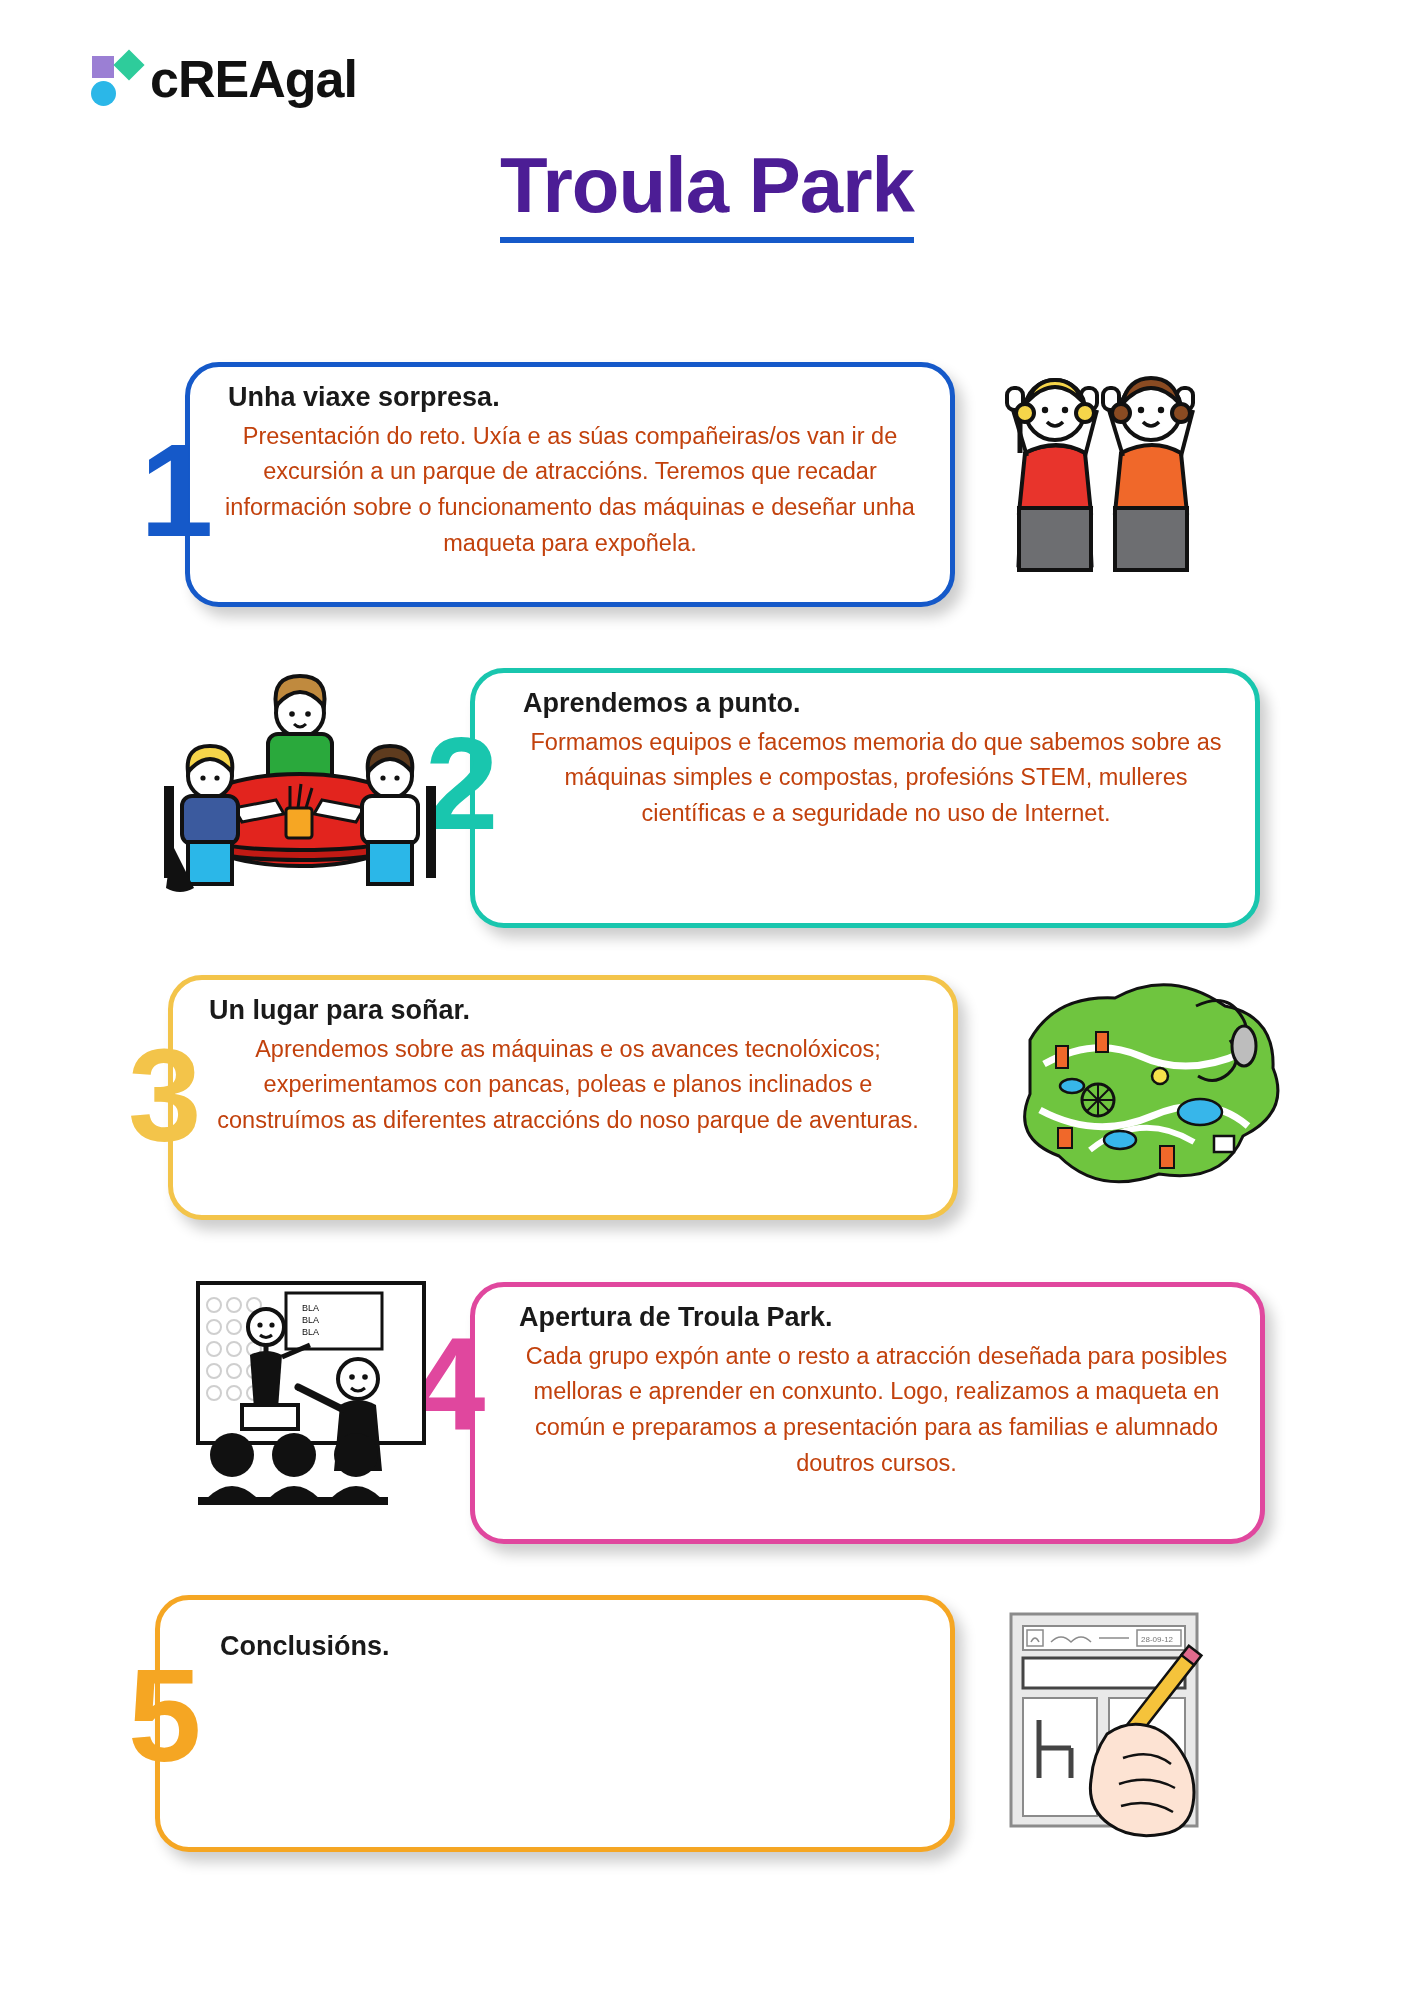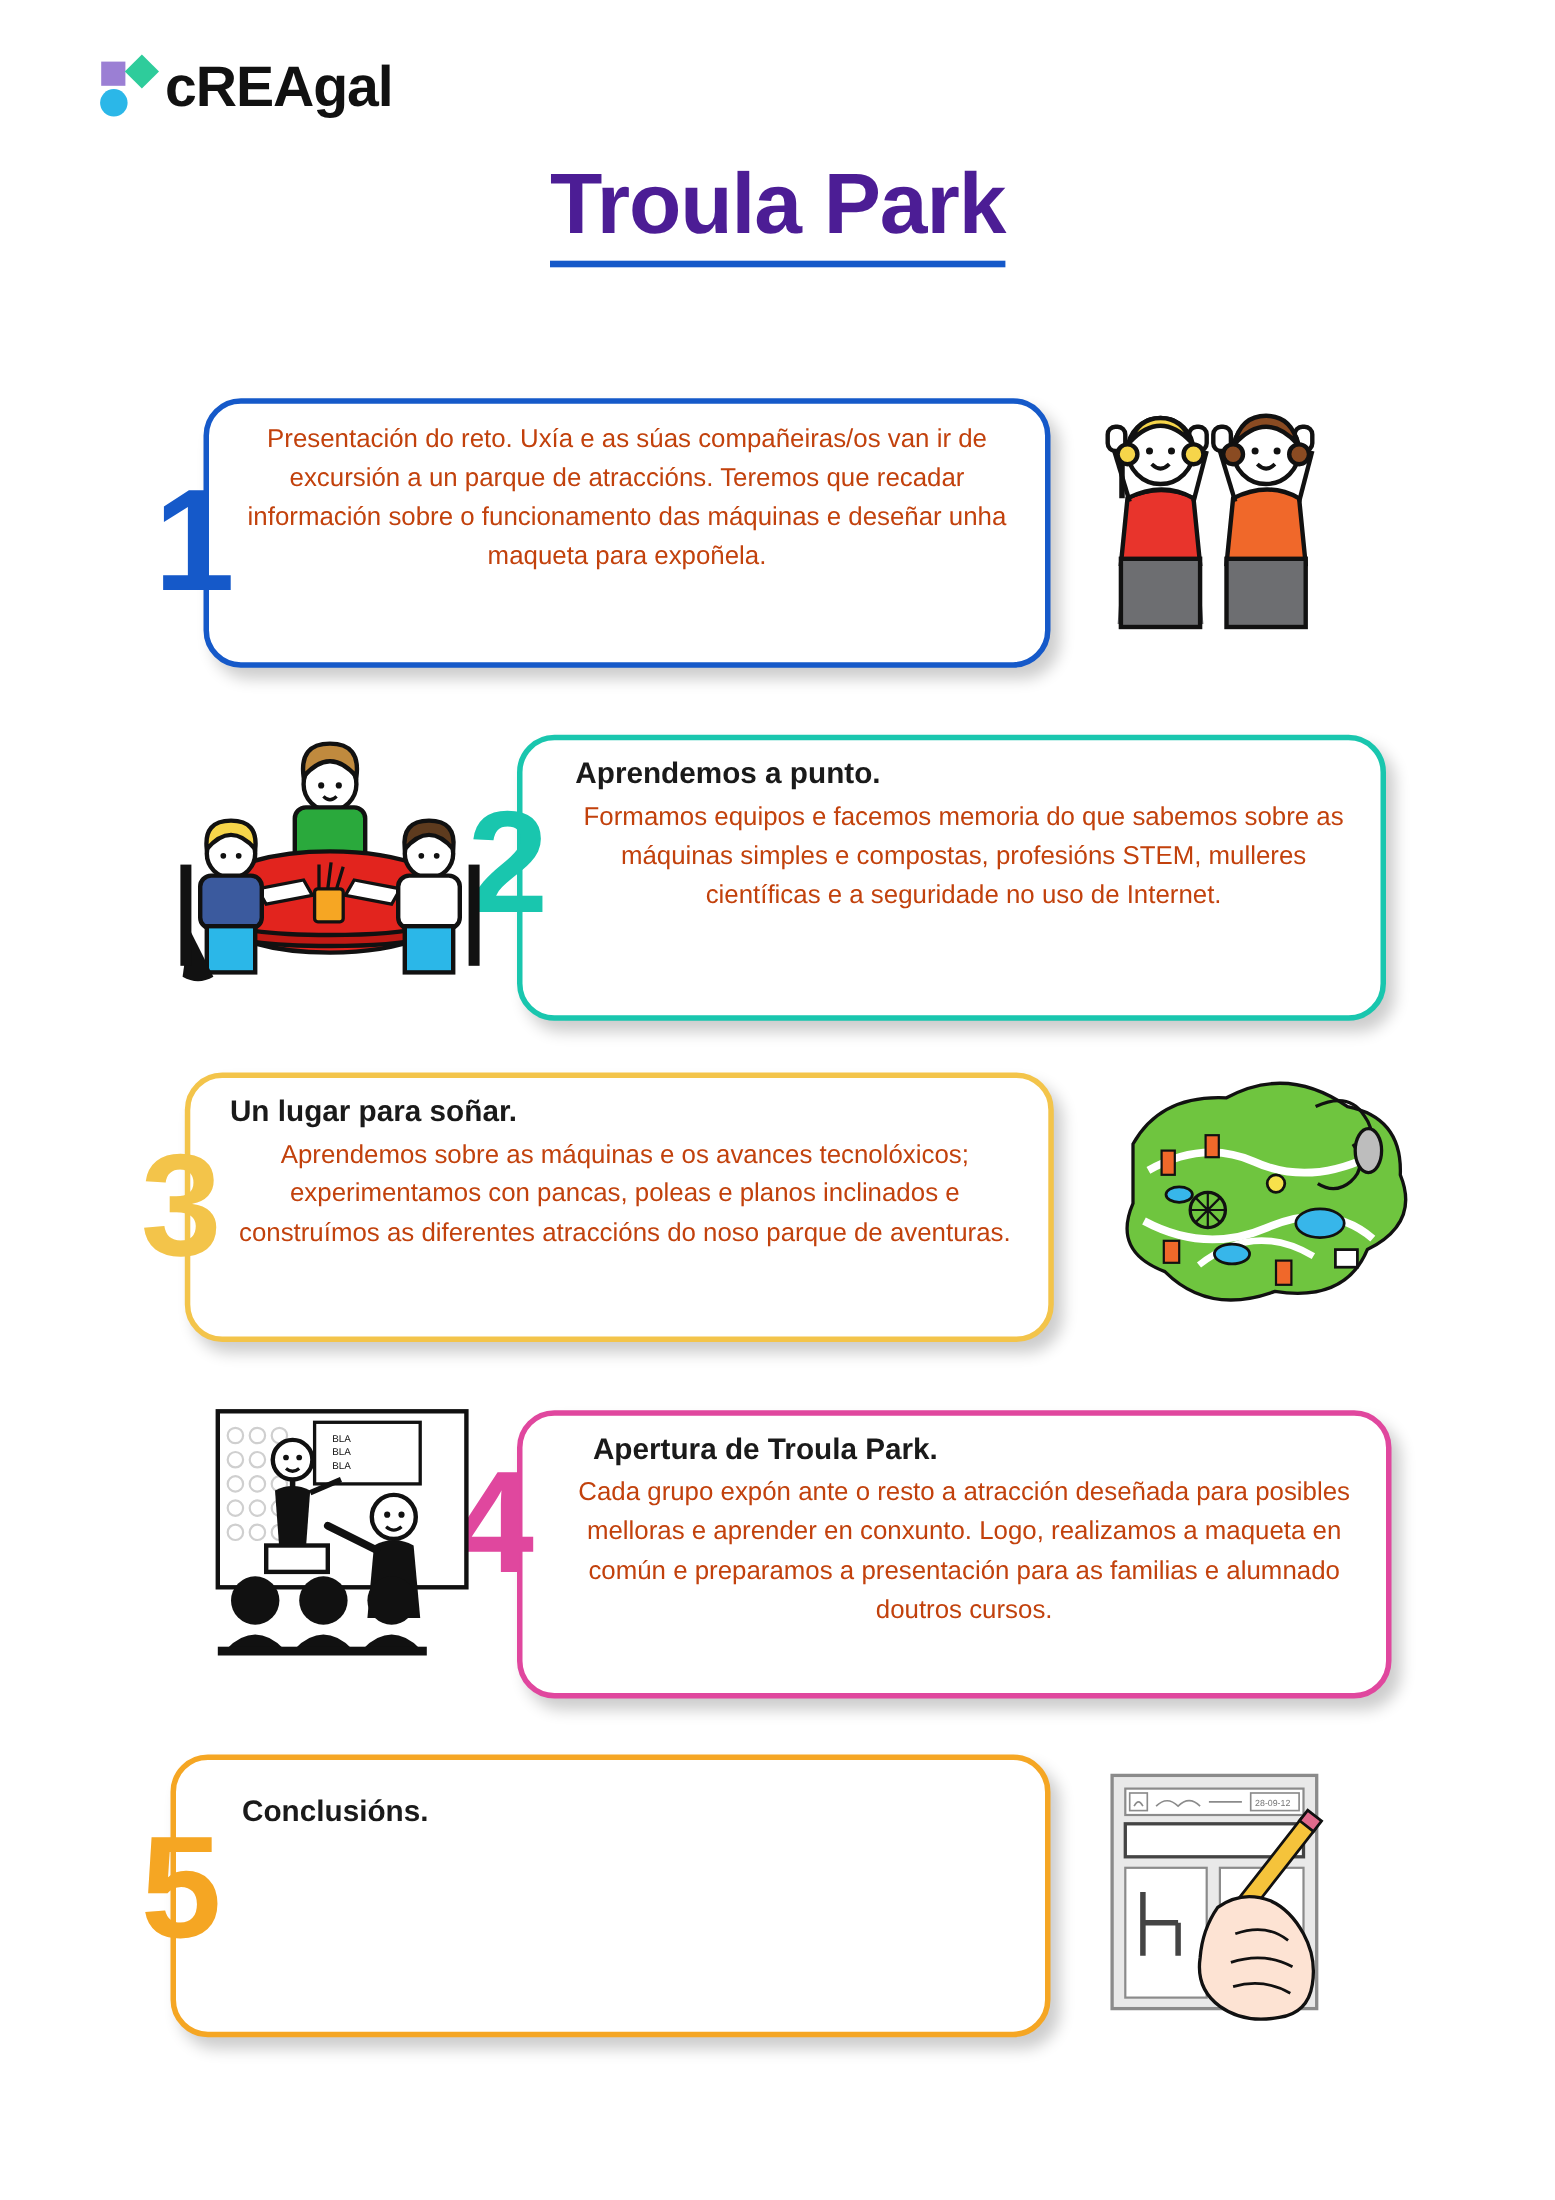--- a/index.html
+++ b/index.html
@@ -138,20 +138,21 @@
   <div class="logo-text">cREAgal</div>
 </div>
 
 <div class="page-title">
   <span class="underline">Troula Park</span>
 </div>
 
 <div class="step">
   <div class="bubble" style="left:185px; top:362px; width:770px; height:245px; border-color:#1559c9;">
     <div class="bubble-inner">
+      <p class="step-title" style="margin-left:12px;">Unha viaxe sorpresa.</p>
       <p class="step-body">Presentación do reto. Uxía e as súas compañeiras/os van ir de excursión a un parque de atraccións. Teremos que recadar información sobre o funcionamento das máquinas e deseñar unha maqueta para expoñela.</p>
     </div>
   </div>
   <div class="step-num" style="left:140px; top:425px; color:#1559c9;">1</div>
 
   <div class="illus" style="left:985px; top:358px;">
     <svg width="250" height="240" viewBox="0 0 250 240">
 
       <g>
         <path d="M35 95 L35 55 M35 55 L48 42" stroke="#111" stroke-width="5" fill="none"></path>
@@ -278,21 +279,21 @@
       <ellipse cx="244" cy="66" rx="12" ry="20" fill="#bdbdbd" stroke="#111" stroke-width="3"></ellipse>
       <circle cx="160" cy="96" r="8" fill="#f7e14b" stroke="#111" stroke-width="2.5"></circle>
       <rect x="214" y="156" width="20" height="16" fill="#fff" stroke="#111" stroke-width="2.5"></rect>
     </svg>
   </div>
 </div>
 
 <div class="step">
   <div class="bubble" style="left:470px; top:1282px; width:795px; height:262px; border-color:#e0479e;">
     <div class="bubble-inner" style="padding-left:44px;">
-      <p class="step-title" style="margin-left:20px;">Apertura de Troula Park.</p>
+      <p class="step-title" style="margin-left:0;">Apertura de Troula Park.</p>
       <p class="step-body">Cada grupo expón ante o resto a atracción deseñada para posibles melloras e aprender en conxunto. Logo, realizamos a maqueta en común e preparamos a presentación para as familias e alumnado doutros cursos.</p>
     </div>
   </div>
   <div class="step-num" style="left:412px; top:1318px; color:#e0479e;">4</div>
 
   <div class="illus" style="left:190px; top:1275px;">
     <svg width="250" height="240" viewBox="0 0 250 240">
       <rect x="8" y="8" width="226" height="160" fill="#fff" stroke="#111" stroke-width="4"></rect>
       <g stroke="#cfcfcf" stroke-width="2" fill="none">
         <circle cx="24" cy="30" r="7"></circle>

